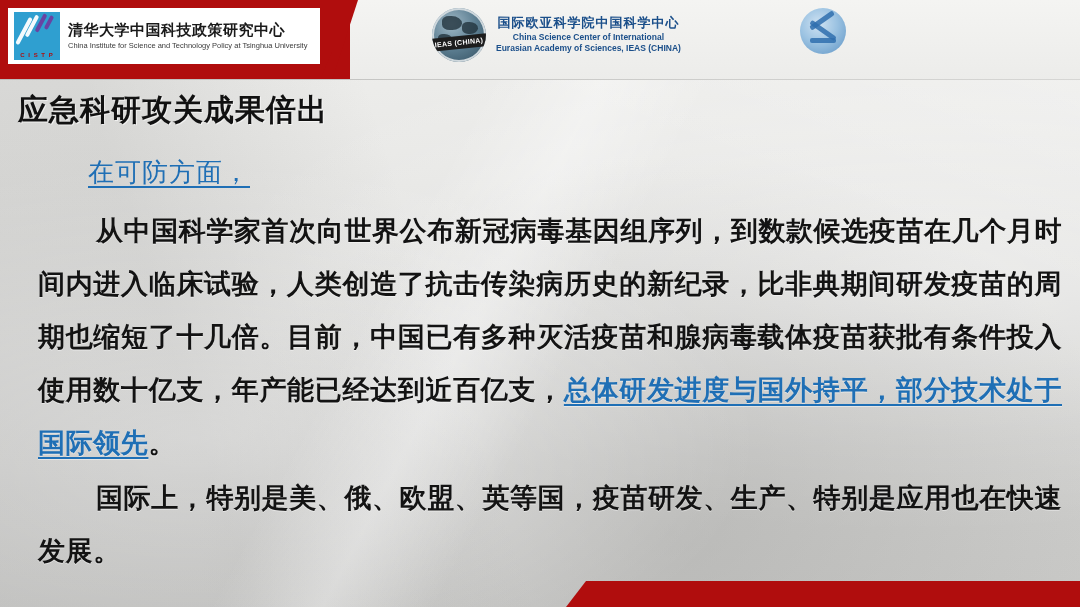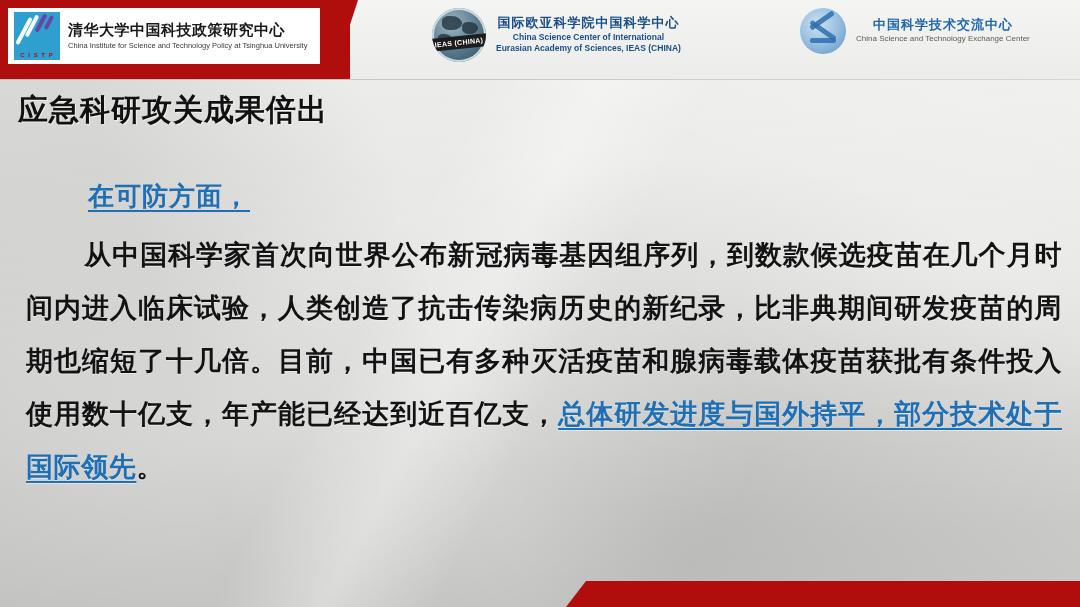--- a/index.html
+++ b/index.html
@@ -128,32 +128,33 @@
     font-size:30px;font-weight:700;color:#111;letter-spacing:1px;
     text-shadow:1px 1px 0 rgba(255,255,255,.6);
   }
 
   
   .body-wrap{
     position:absolute;left:26px;top:155px;width:1036px;
   }
   .lead{
     font-family:"DejaVu Sans","Liberation Sans",sans-serif;
-    font-size:26px;font-weight:700;color:#1f6fb5;
+    font-size:26px;font-weight:400;color:#1f6fb5;
     text-decoration:underline;text-underline-offset:5px;
     text-decoration-thickness:2px;
-    margin-left:62px;letter-spacing:1px;margin-top:24px;
+    margin-left:62px;letter-spacing:1px;
   }
   .para{
     margin-top:14px;
     font-family:"DejaVu Sans","Liberation Sans",sans-serif;
     font-size:27px;font-weight:700;color:#131313;
     line-height:53px;letter-spacing:.6px;
     text-align:justify;text-align-last:left;
     text-shadow:0 1px 0 rgba(255,255,255,.45);
+    margin-left:12px;
   }
   .para.p2{margin-top:2px;}
   .indent{display:inline-block;width:58px;}
   .hl{
     color:#1f6fb5;text-decoration:underline;
     text-underline-offset:5px;text-decoration-thickness:2px;
   }
 
   
   .watermark{
@@ -211,32 +212,29 @@
         <div class="org-en">Eurasian Academy of Sciences, IEAS (CHINA)</div>
       </div>
     </div>
 
     <div class="org cstec">
       <div class="cstec-mark">
         <div class="bar" style="left:8px;top:10px;width:28px;height:5px;transform:rotate(-35deg);"></div>
         <div class="bar" style="left:8px;top:20px;width:30px;height:5px;transform:rotate(35deg);"></div>
         <div class="bar" style="left:10px;top:30px;width:26px;height:5px;"></div>
       </div>
-      <div class="org-text">
-        <div class="org-cn blue2">中国科学技术交流中心</div>
-        <div class="org-en thin">China Science and Technology Exchange Center</div>
-      </div>
     </div>
 
     <div class="header-sep"></div>
   </div>
 
   <div class="title">应急科研攻关成果倍出</div>
 
   <div class="body-wrap">
     <div class="lead">在可防方面，</div>
 
     <div class="para"><span class="indent"></span><span>从中国科学家首次向世界公布新冠病毒基因组序列，到数款候选疫苗在几个月时间内进入临床试验，人类创造了抗击传染病历史的新纪录，比非典期间研发疫苗的周期也缩短了十几倍。目前，中国已有多种灭活疫苗和腺病毒载体疫苗获批有条件投入使用数十亿支，年产能已经达到近百亿支，</span><span class="hl">总体研发进度与国外持平，部分技术处于国际领先</span><span>。</span></div>
 
+    <div class="para p2"><span class="indent"></span><span>国际上，特别是美、俄、欧盟、英等国，疫苗研发、生产、特别是应用也在快速发展。</span></div>
   </div>
 
   <div class="footer-bar"></div>
 </div>
 
 </body></html>

